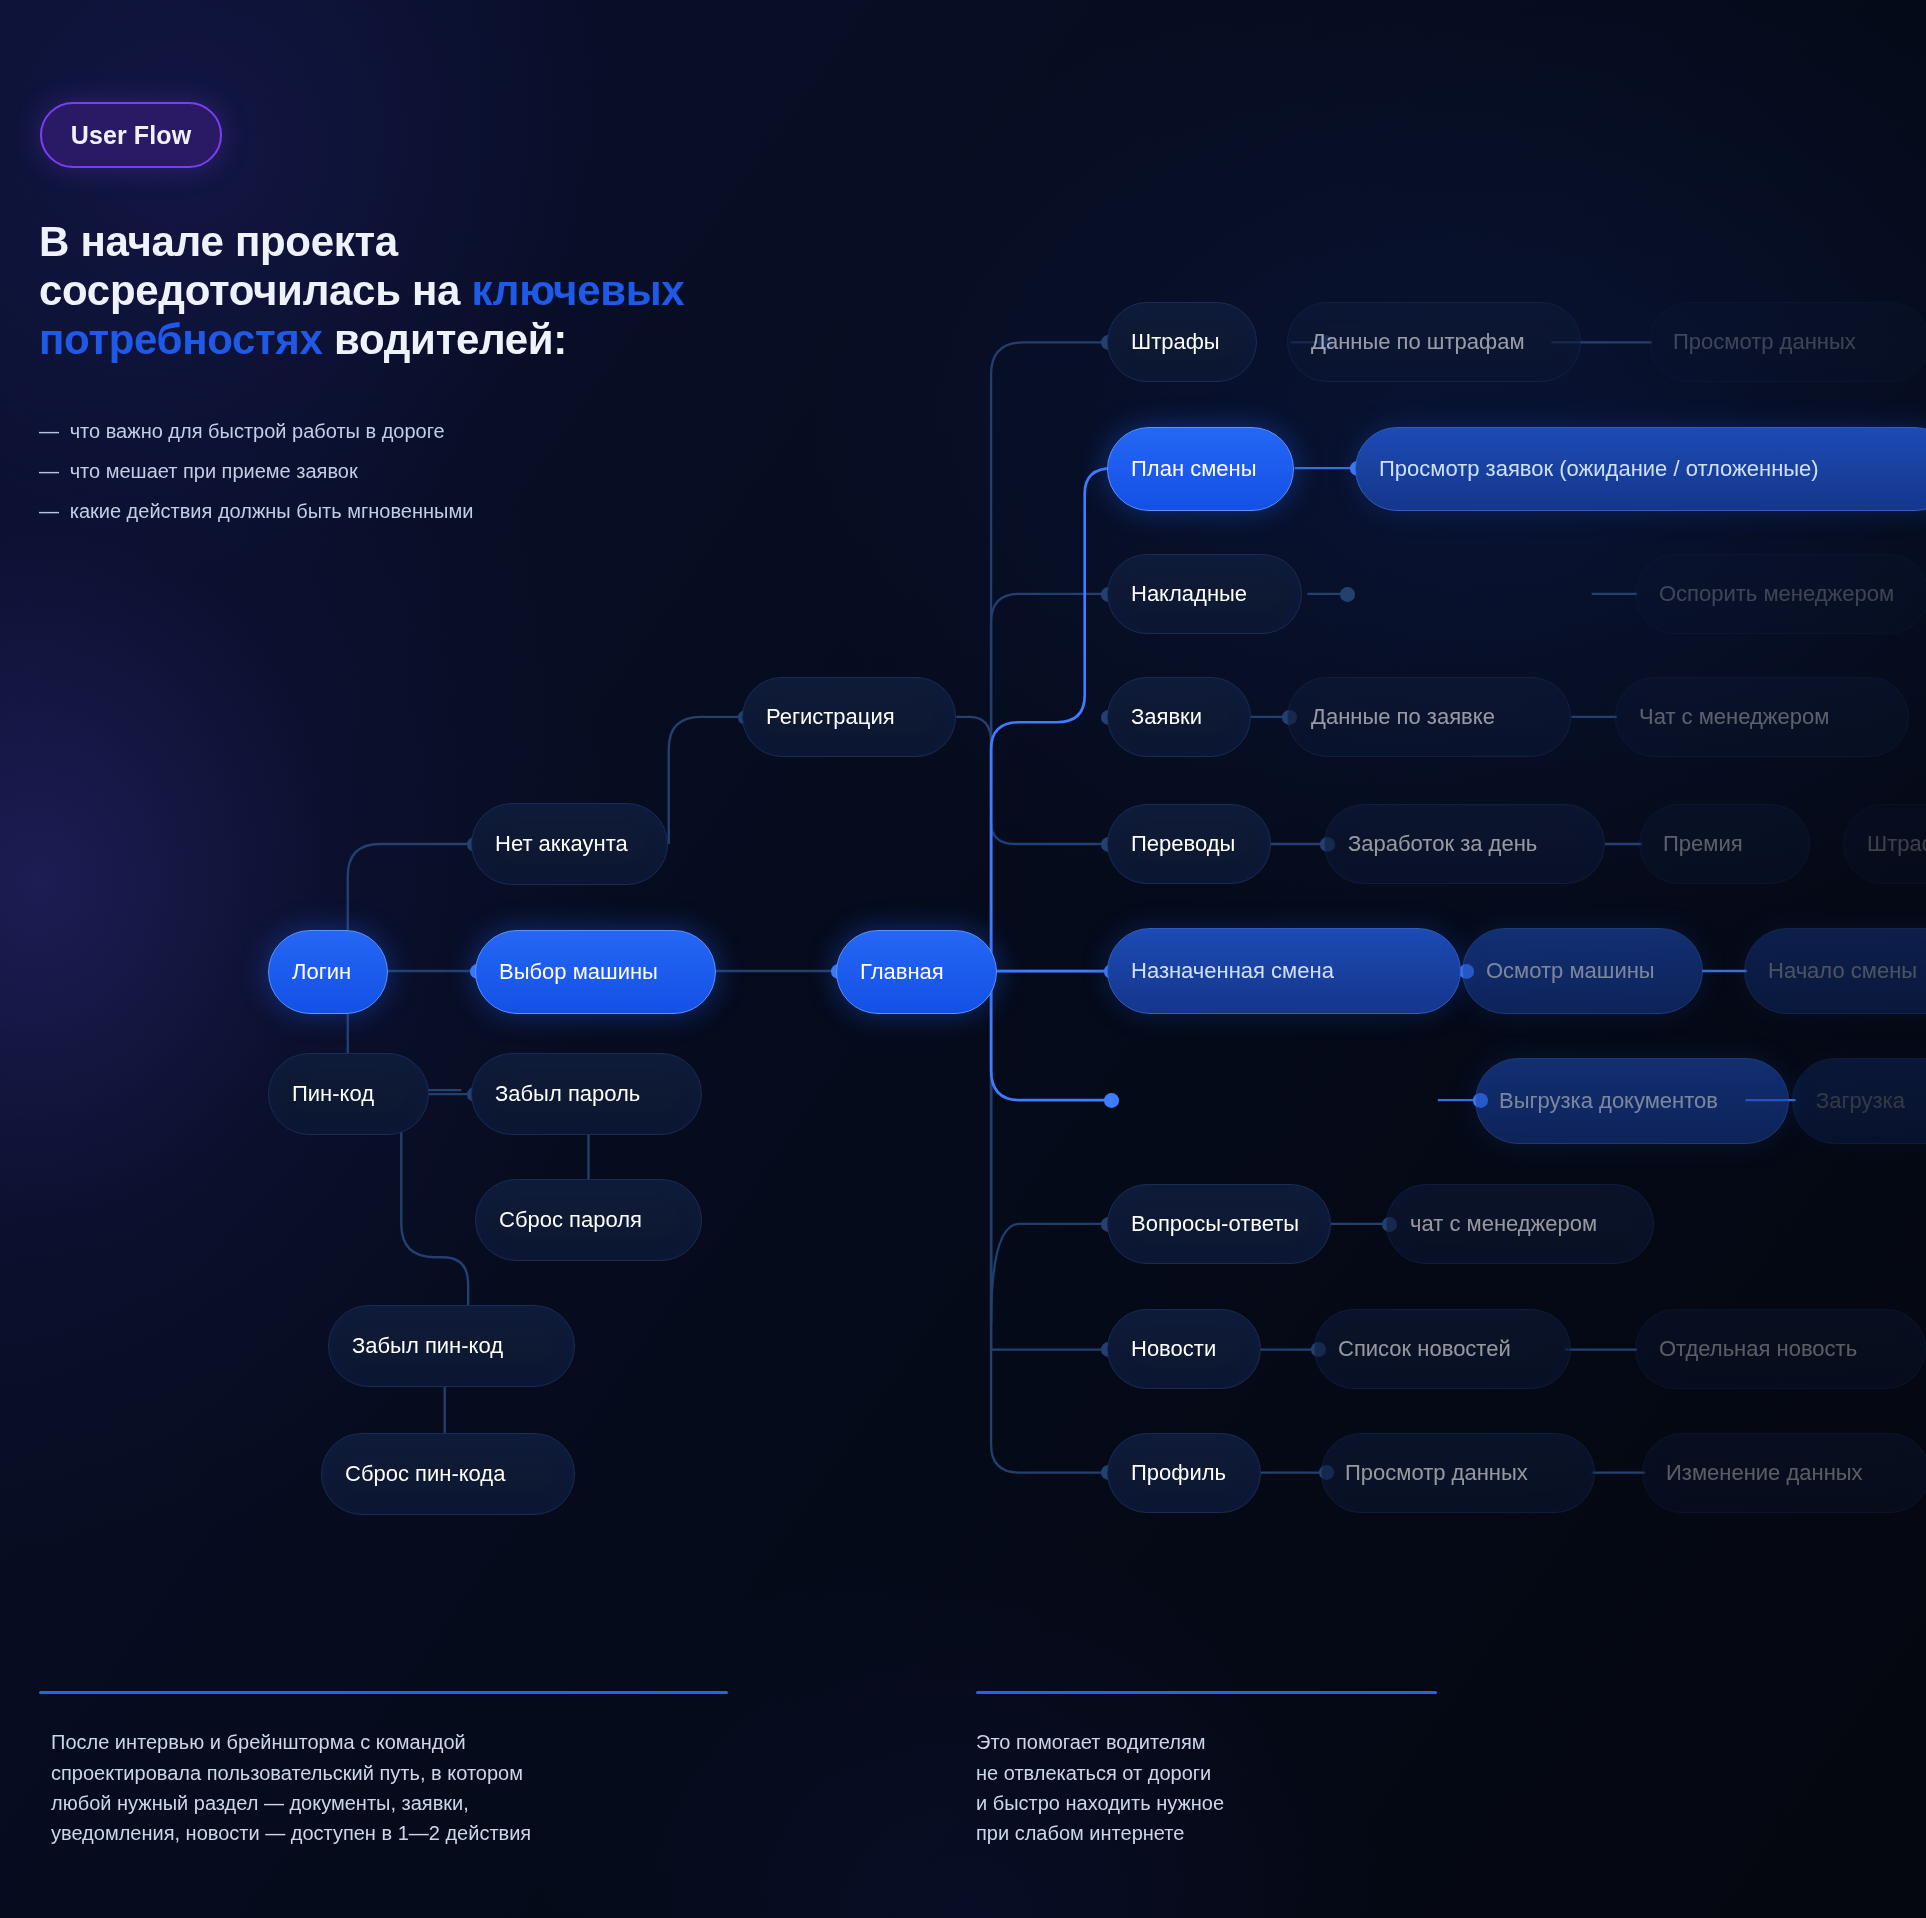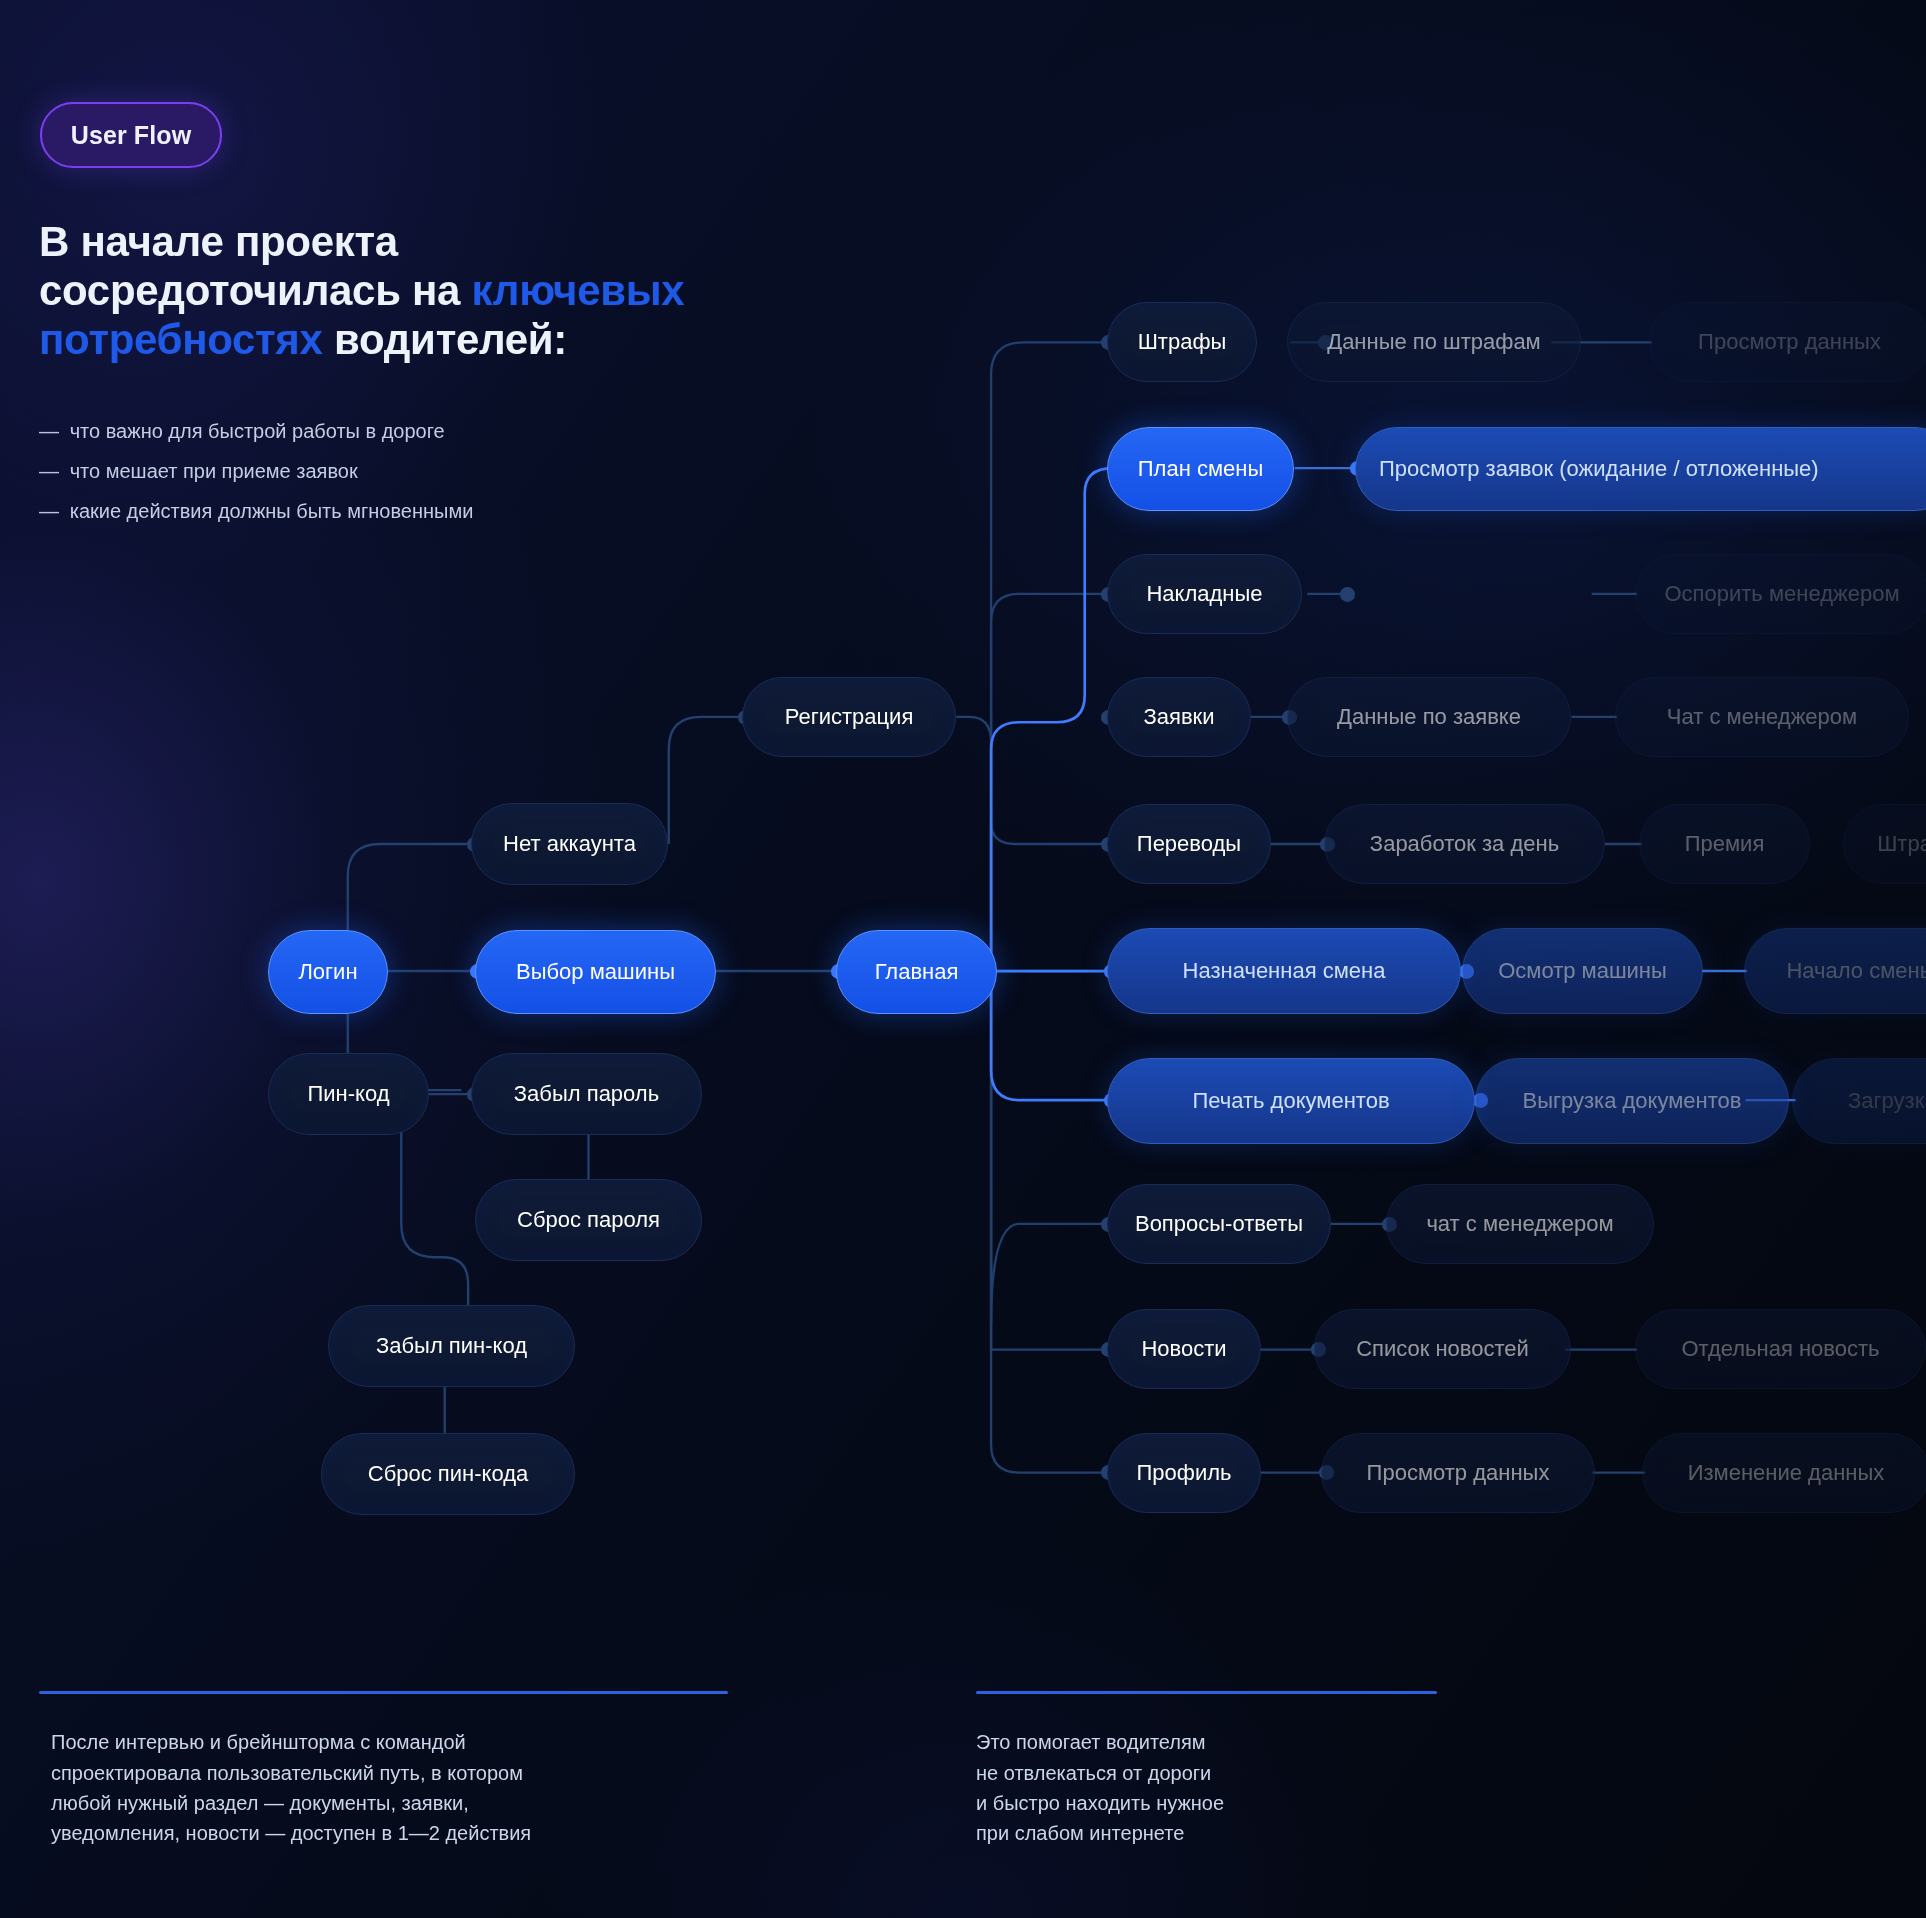--- a/index.html
+++ b/index.html
@@ -44,21 +44,21 @@
   .bullet{ font-size:20px; line-height:1.0; color:#c3cde3; margin-bottom:20px;
            display:flex; gap:10.7px; align-items:baseline; white-space:nowrap; }
   .bullet .dash{ color:#b9c5de; }
 
   
   #flow{ position:absolute; left:0; top:0; width:1926px; height:1918px; }
   #wires{ position:absolute; left:0; top:0; width:1926px; height:1918px; }
 
   .node{
     position:absolute; border-radius:668px;
-    display:flex; align-items:center; justify-content:center;
+    display:flex; align-items:center; 
     white-space:nowrap; text-align:center;
     font-size:22px; line-height:1; padding:0 23px;
   }
   
   .n-dark{
     background:linear-gradient(180deg,#101c38 0%,#0c1630 100%);
     border:1.3px solid #1b2b52; color:#ffffff;
     box-shadow:0 0 17.4px rgba(10,28,70,0.55) inset;
   }
   
@@ -310,23 +310,20 @@
   <div class="node n-mid" style="left:1107px;top:928px;width:354px;height:86px;">
     <span>Назначенная смена</span>
   </div>
   <div class="node n-mid f2" style="left:1462px;top:928px;width:241px;height:86px;">
     <span>Осмотр машины</span>
   </div>
   <div class="node n-mid f3" style="left:1744px;top:928px;width:234px;height:86px;">
     <span>Начало смены</span>
   </div>
 
-  <div class="node n-mid" style="left:1107px;top:1058px;width:368px;height:86px;">
-    <span>Печать документов</span>
-  </div>
   <div class="node n-mid f2" style="left:1475px;top:1058px;width:314px;height:86px;">
     <span>Выгрузка документов</span>
   </div>
   <div class="node n-mid f4" style="left:1792px;top:1058px;width:201px;height:86px;">
     <span>Загрузка</span>
   </div>
 
   <div class="node n-dark" style="left:1107px;top:1184px;width:224px;height:80px;">
     <span>Вопросы-ответы</span>
   </div>

